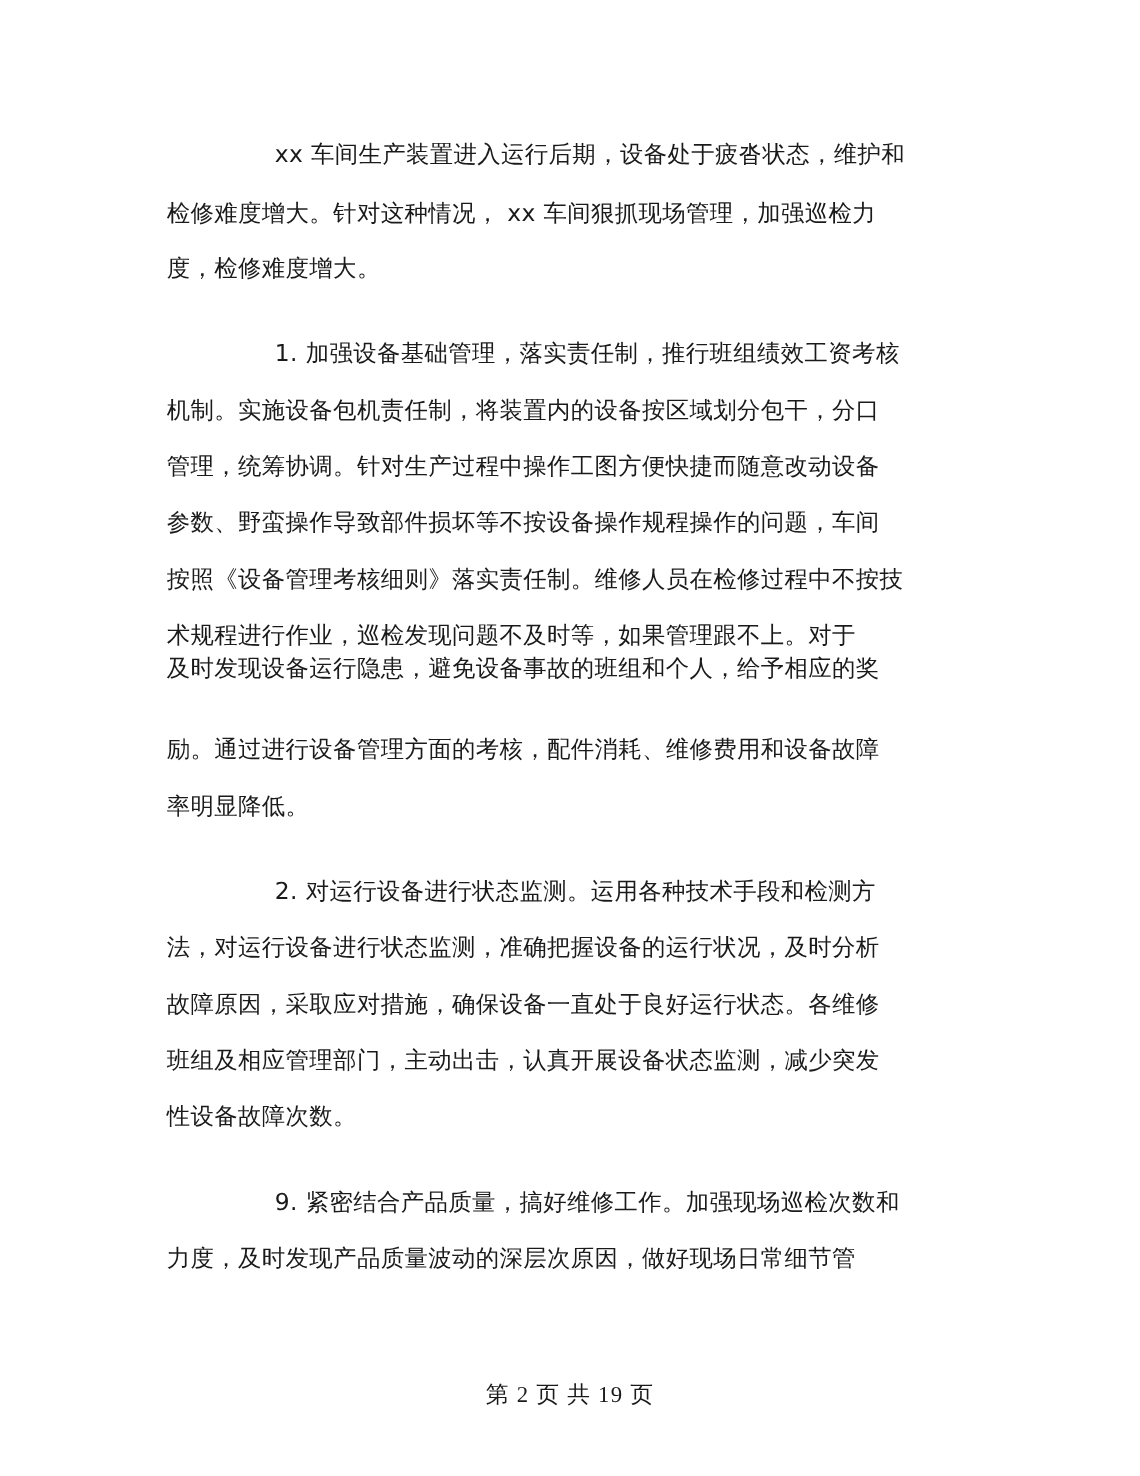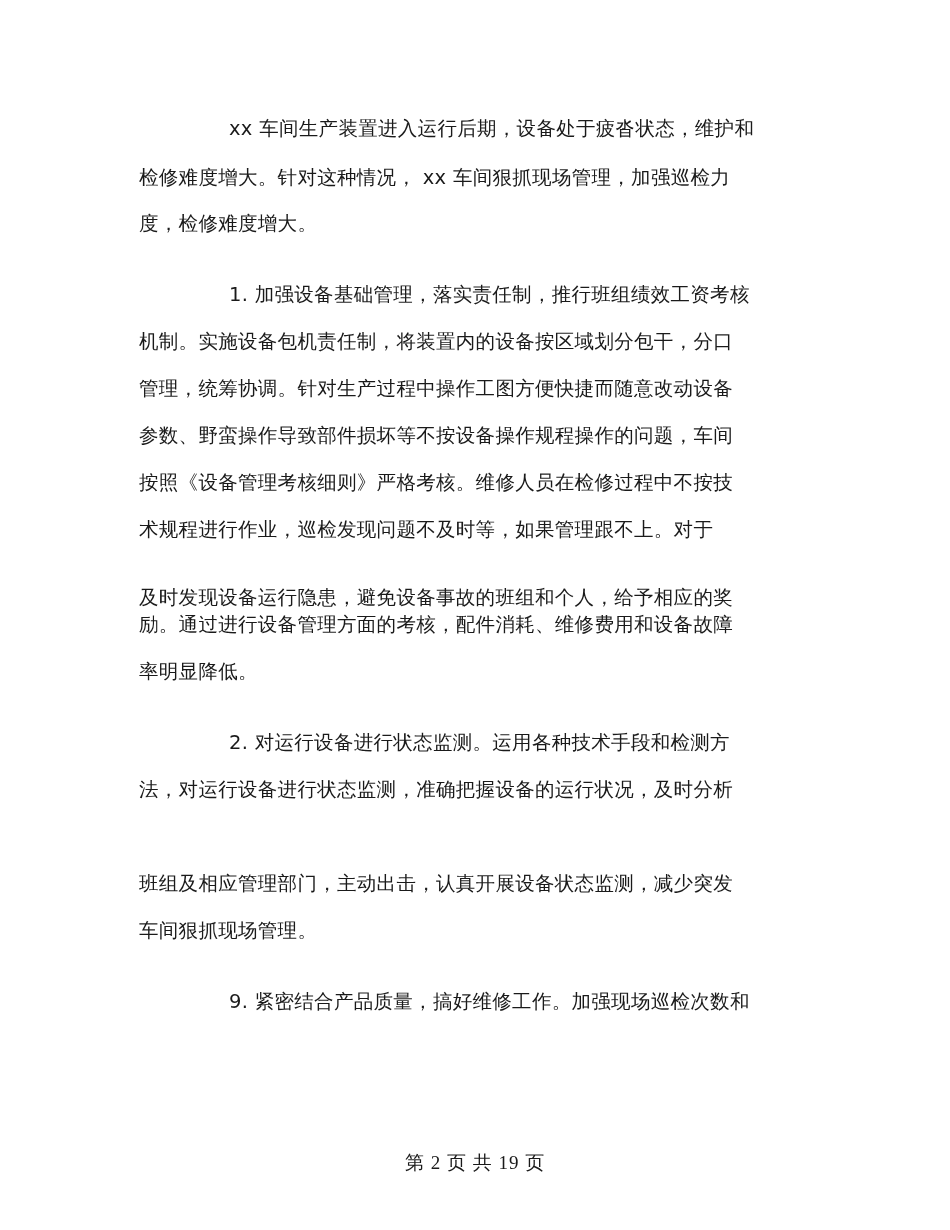--- a/index.html
+++ b/index.html
@@ -18,27 +18,29 @@
 <div class="page">
 
   <div class="line indent" style="top:117px">xx 车间生产装置进入运行后期，设备处于疲沓状态，维护和</div>
   <div class="line" style="top:166px">检修难度增大。针对这种情况，    xx 车间狠抓现场管理，加强巡检力</div>
   <div class="line" style="top:212px">度，检修难度增大。</div>
 
   <div class="line indent" style="top:283px">1. 加强设备基础管理，落实责任制，推行班组绩效工资考核</div>
   <div class="line" style="top:330px">机制。实施设备包机责任制，将装置内的设备按区域划分包干，分口</div>
   <div class="line" style="top:377px">管理，统筹协调。针对生产过程中操作工图方便快捷而随意改动设备</div>
   <div class="line" style="top:424px">参数、野蛮操作导致部件损坏等不按设备操作规程操作的问题，车间</div>
-  <div class="line" style="top:471px">按照《设备管理考核细则》严格考核。维修人员在检修过程中不按技</div>
+  <div class="line" style="top:471px">按照《设备管理考核细则》落实责任制。维修人员在检修过程中不按技</div>
   <div class="line" style="top:518px">术规程进行作业，巡检发现问题不及时等，如果管理跟不上。对于</div>
-  <div class="line" style="top:586px">及时发现设备运行隐患，避免设备事故的班组和个人，给予相应的奖</div>
+  <div class="line" style="top:545px">及时发现设备运行隐患，避免设备事故的班组和个人，给予相应的奖</div>
   <div class="line" style="top:613px">励。通过进行设备管理方面的考核，配件消耗、维修费用和设备故障</div>
   <div class="line" style="top:660px">率明显降低。</div>
 
   <div class="line indent" style="top:731px">2. 对运行设备进行状态监测。运用各种技术手段和检测方</div>
   <div class="line" style="top:778px">法，对运行设备进行状态监测，准确把握设备的运行状况，及时分析</div>
+  <div class="line" style="top:825px">故障原因，采取应对措施，确保设备一直处于良好运行状态。各维修</div>
   <div class="line" style="top:872px">班组及相应管理部门，主动出击，认真开展设备状态监测，减少突发</div>
-  <div class="line" style="top:919px">车间狠抓现场管理。</div>
+  <div class="line" style="top:919px">性设备故障次数。</div>
 
   <div class="line indent" style="top:990px">9. 紧密结合产品质量，搞好维修工作。加强现场巡检次数和</div>
+  <div class="line" style="top:1037px">力度，及时发现产品质量波动的深层次原因，做好现场日常细节管</div>
 
   <div class="footer">第 2  页  共 19  页</div>
 </div>
 
 </body></html>

